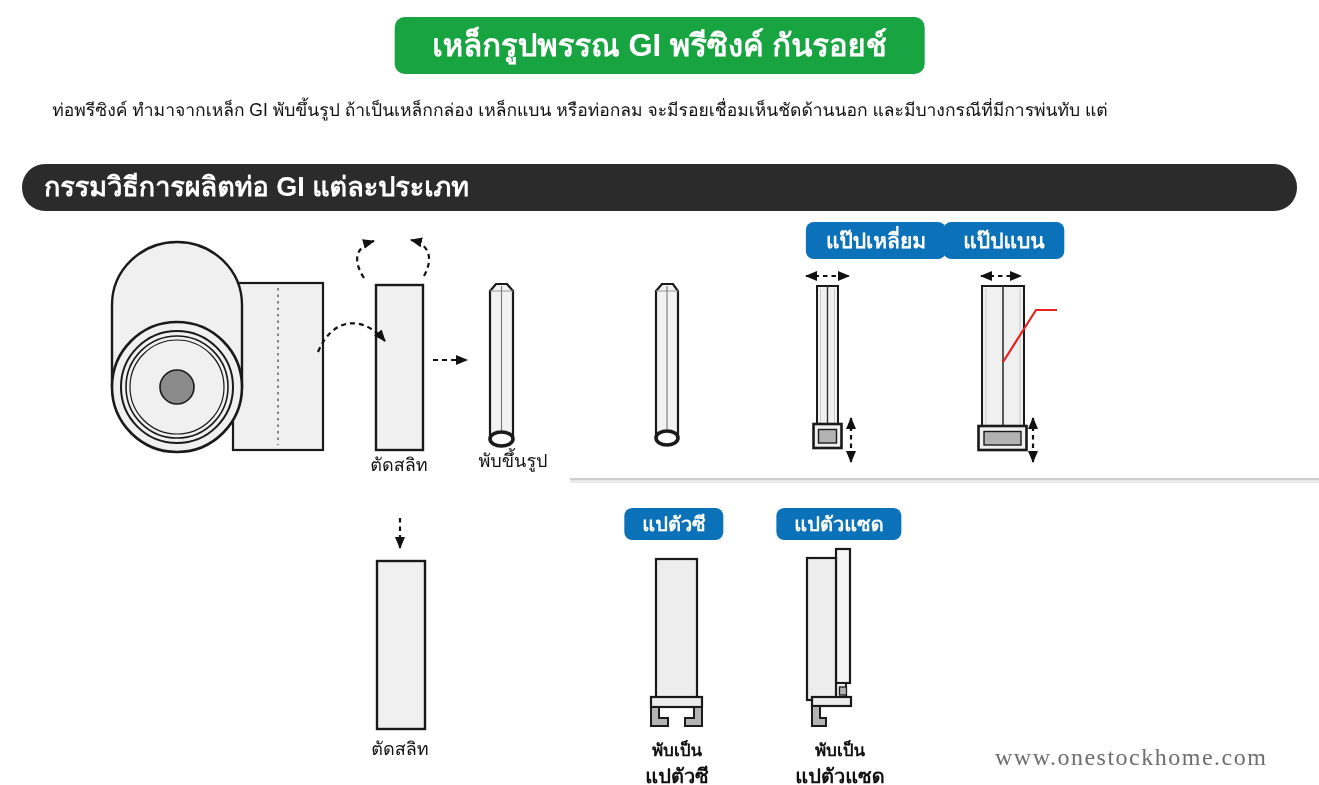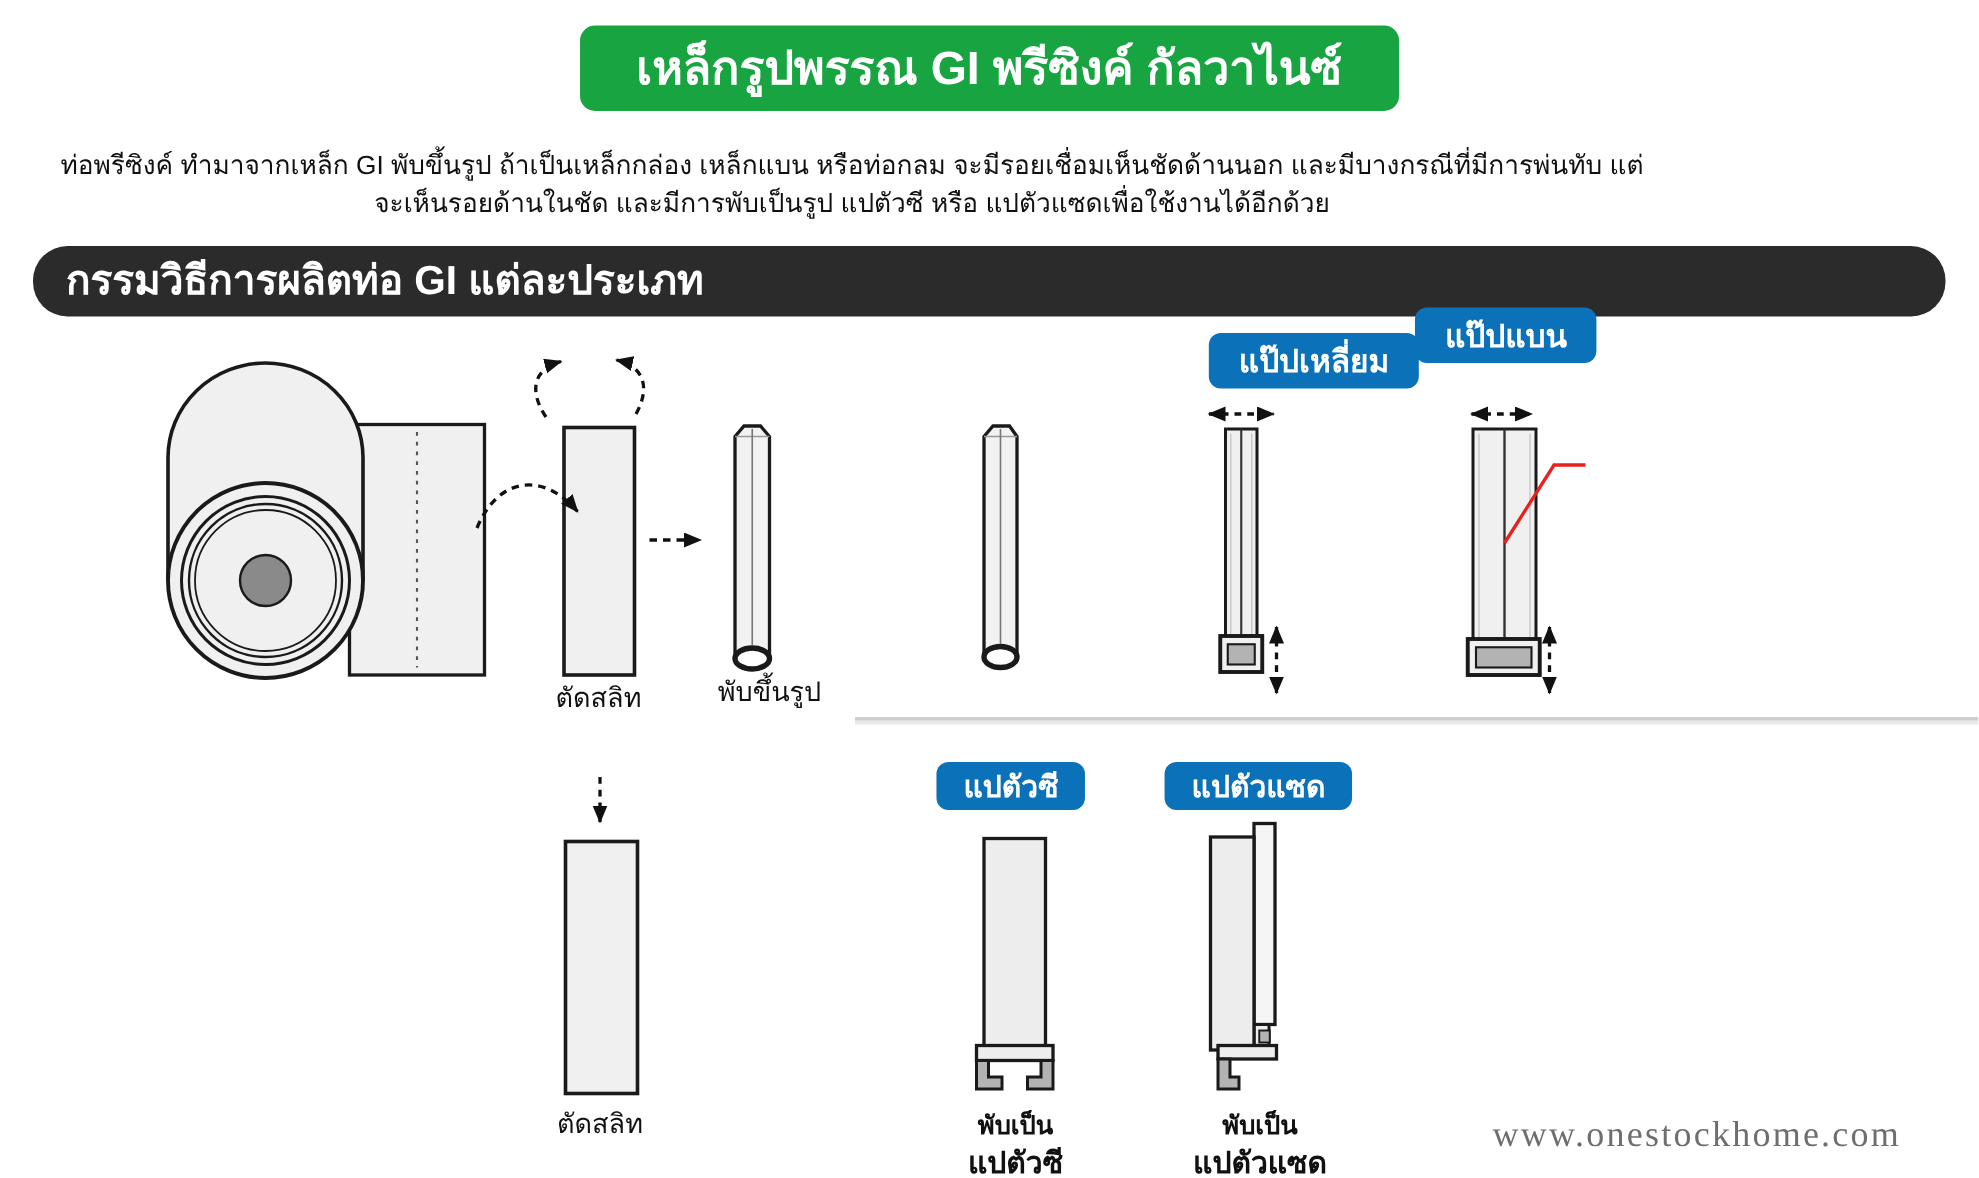--- a/index.html
+++ b/index.html
@@ -8,21 +8,21 @@
   }
   *{margin:0;padding:0;box-sizing:border-box;}
   body{background:#ffffff;font-family:"Liberation Sans","DejaVu Sans",sans-serif;}
   .page{position:relative;width:1319px;height:785px;background:#ffffff;overflow:hidden;}
   .abs{position:absolute;}
   .banner{
     top:17px;left:50%;transform:translateX(-50%);
     background:var(--green);color:#fff;font-weight:bold;font-size:31px;
     padding:10px 38px;border-radius:10px;white-space:nowrap;line-height:1.2;
   }
-  .intro{top:98px;left:4px;width:1128px;text-align:center;color:var(--text);
+  .intro{top:98px;left:16px;width:1128px;text-align:center;color:var(--text);
     font-size:17.5px;line-height:1.42;}
   .section-bar{
     top:164px;left:22px;width:1275px;height:47px;background:var(--bar-bg);
     color:#fff;font-weight:bold;font-size:27px;line-height:47px;padding-left:22px;
     white-space:nowrap;
     border-radius:23px;
   }
   .lbl{color:var(--text);font-size:18px;text-align:center;line-height:1.35;white-space:nowrap;}
   .center{transform:translateX(-50%);}
   .pill{
@@ -132,36 +132,35 @@
     <g>
       <rect x="836" y="549" width="14" height="134" fill="#f5f5f5" stroke="#1a1a1a" stroke-width="2.2"></rect>
       <rect x="836" y="683" width="10" height="14" fill="#ededed" stroke="#1a1a1a" stroke-width="2"></rect>
       <rect x="839.5" y="687" width="7" height="8" fill="#b3b3b3" stroke="#1a1a1a" stroke-width="1.3"></rect>
       <rect x="807" y="558" width="29" height="142" fill="#ededed" stroke="#1a1a1a" stroke-width="2.2"></rect>
       <rect x="812" y="697" width="39" height="9" fill="#ededed" stroke="#1a1a1a" stroke-width="2.2"></rect>
       <path d="M812,706 L812,726 L826,726 L826,718 L820,718 L820,706 Z" fill="#b3b3b3" stroke="#1a1a1a" stroke-width="2"></path>
     </g>
   </svg>
 
-  <div class="abs banner">เหล็กรูปพรรณ GI พรีซิงค์ กัลวาไนซ์</div>
+  <div class="abs banner">เหล็กรูปพรรณ GI พรีซิงค์ กันรอยช์</div>
 
   <div class="abs intro">
     <div>ท่อพรีซิงค์ ทำมาจากเหล็ก GI พับขึ้นรูป ถ้าเป็นเหล็กกล่อง เหล็กแบน หรือท่อกลม จะมีรอยเชื่อมเห็นชัดด้านนอก และมีบางกรณีที่มีการพ่นทับ แต่</div>
-    <div>จะเห็นรอยด้านในชัด และมีการพับเป็นรูป แปตัวซี หรือ แปตัวแซดเพื่อใช้งานได้อีกด้วย</div>
   </div>
 
   <div class="abs section-bar">กรรมวิธีการผลิตท่อ GI แต่ละประเภท</div>
 
 
   <div class="abs lbl center" style="left:399px;top:453px;">ตัดสลิท</div>
 
   <div class="abs lbl center" style="left:513px;top:449px;">พับขึ้นรูป</div>
 
   <div class="abs pill pill-lg center" style="left:876px;top:222px;text-align:right;">แป๊ปเหลี่ยม</div>
-  <div class="abs pill pill-lg center" style="left:1004px;top:205px;font-family:Liberation Mono, monospace;">แป๊ปแบน</div>
+  <div class="abs pill pill-lg center" style="left:1004px;top:222px;font-family:Liberation Mono, monospace;">แป๊ปแบน</div>
 
 
   <div class="abs pill pill-sm center" style="left:674px;top:508px;">แปตัวซี</div>
   <div class="abs pill pill-sm center" style="left:839px;top:508px;">แปตัวแซด</div>
 
   <div class="abs lbl center" style="left:400px;top:737px;">ตัดสลิท</div>
 
   <div class="abs lbl center" style="left:677px;top:740px;">
     <div class="cap1">พับเป็น</div>
     <div class="cap2">แปตัวซี</div>

